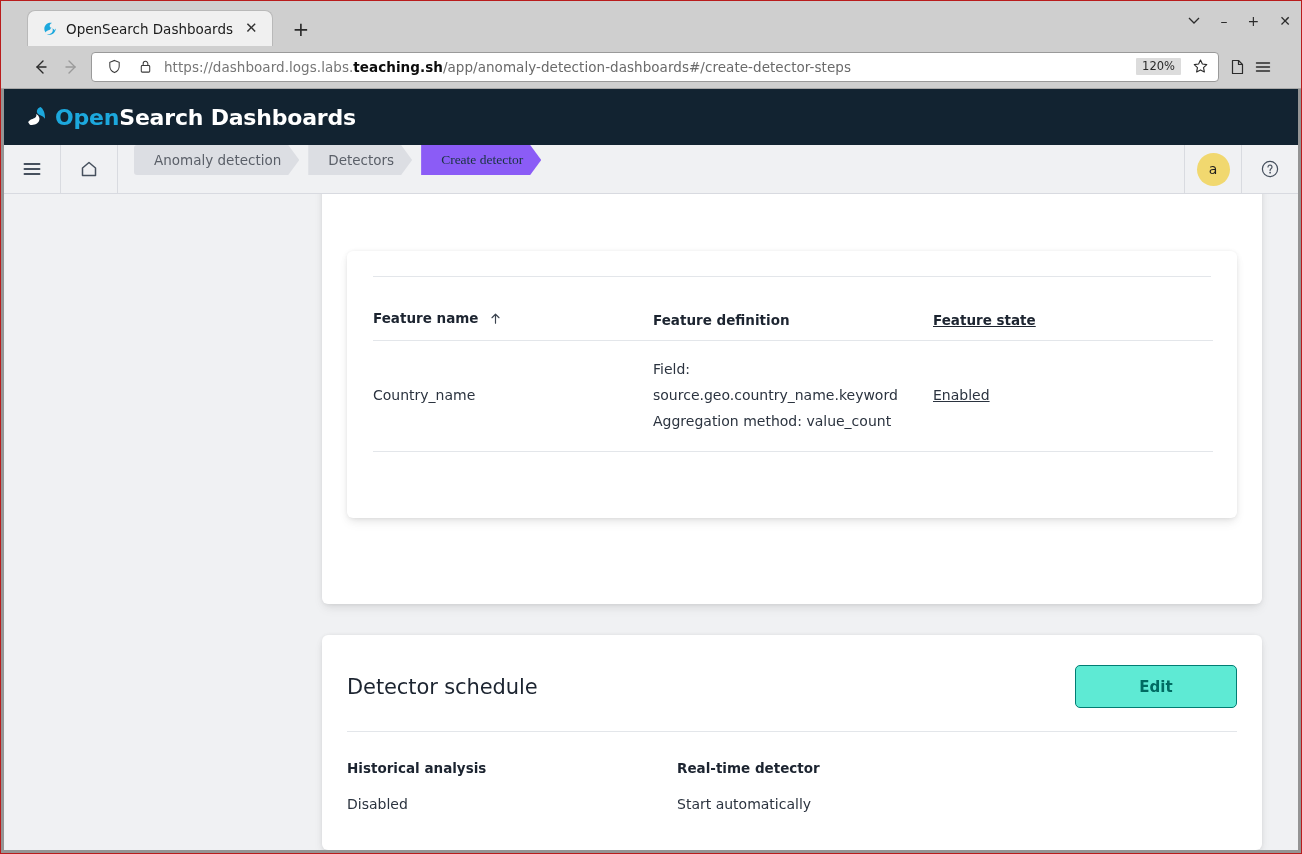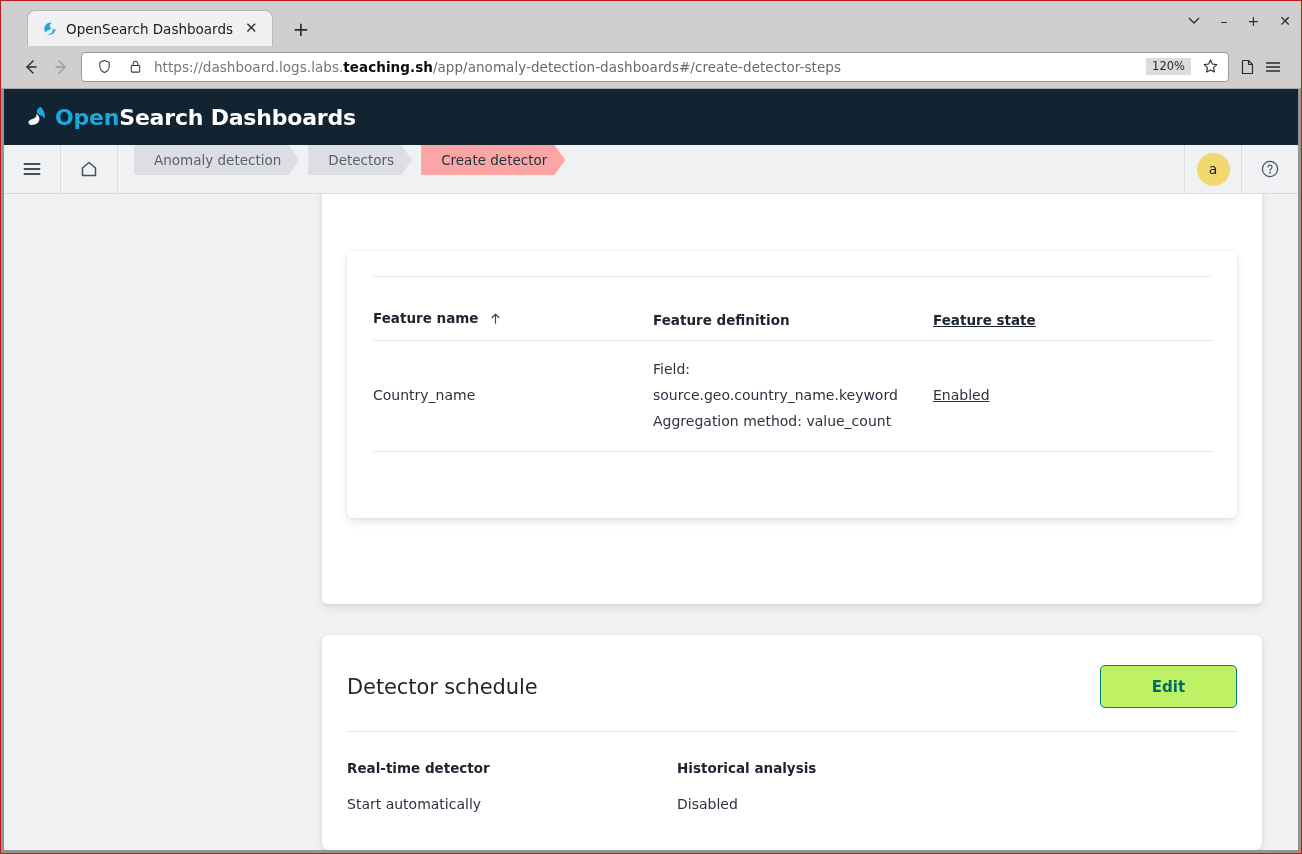--- a/index.html
+++ b/index.html
@@ -58,21 +58,21 @@
     display: flex; align-items: center; gap: 20px;
     color: #2b2b2b;
   }
   .winctl span { font-size: 14px; cursor: pointer; line-height: 1; }
 
   
   .navbar {
     height: 44px;
     background: #cfcfcf;
     display: flex; align-items: center;
-    padding: 0 16px;
+    padding: 0 26px;
     gap: 2px;
     border-bottom: 1px solid #a8a8a8;
   }
   .navbtn {
     width: 28px; height: 28px;
     display: flex; align-items: center; justify-content: center;
     color: #2b2b2b; cursor: pointer;
   }
   .navbtn.disabled { color: #9a9a9a; }
   .urlbar {
@@ -155,22 +155,23 @@
     padding: 0 18px 0 20px;
     margin-right: 9px;
     font-size: 13.5px;
     color: #5a5f68;
     background: #dcdee3;
     cursor: pointer;
     clip-path: polygon(0 0, calc(100% - 11px) 0, 100% 50%, calc(100% - 11px) 100%, 0 100%);
   }
   .bc:first-child { border-radius: 3px 0 0 3px; }
   .bc.active {
-    background: #fca5a5;
+    background: #8b5cf6;
     color: #19343f;
+    font-family: Liberation Serif, serif;
   }
   .nav-right {
     display: flex; align-items: stretch;
     margin-left: auto;
   }
   .nav-right .nav-cell { border-right: none; border-left: 1px solid #d9dbe0; }
   .avatar {
     width: 33px; height: 33px;
     border-radius: 50%;
     background: #f1d86f;
@@ -263,22 +264,22 @@
   }
   .sched-head {
     display: flex; align-items: center; justify-content: space-between;
     padding-top: 30px;
   }
   .sched-title {
     font-size: 21px; color: #1c2430; font-weight: 400;
     letter-spacing: -0.1px;
   }
   .btn-edit {
-    width: 137px; height: 43px;
-    background: #bef264;
+    width: 162px; height: 43px;
+    background: #5eead4;
     border: 1px solid #017d73;
     border-radius: 5px;
     color: #006b62;
     font-size: 15px; font-weight: 700;
     font-family: inherit;
     cursor: pointer;
     letter-spacing: 0.1px;
   }
   .sched-hr { margin-top: 23px; }
   .sched-grid {
@@ -450,26 +451,26 @@
         </div>
 
         <div class="panel panel-schedule">
           <div class="sched-head">
             <div class="sched-title">Detector schedule</div>
             <button class="btn-edit">Edit</button>
           </div>
           <div class="hr sched-hr"></div>
           <div class="sched-grid">
             <div class="sched-col">
+              <div class="sched-lbl">Historical analysis</div>
+              <div class="sched-val">Disabled</div>
+            </div>
+            <div class="sched-col">
               <div class="sched-lbl">Real-time detector</div>
               <div class="sched-val">Start automatically</div>
             </div>
-            <div class="sched-col">
-              <div class="sched-lbl">Historical analysis</div>
-              <div class="sched-val">Disabled</div>
-            </div>
           </div>
         </div>
 
       </div>
     </div>
   </div>
 </div>
 
 </body></html>

